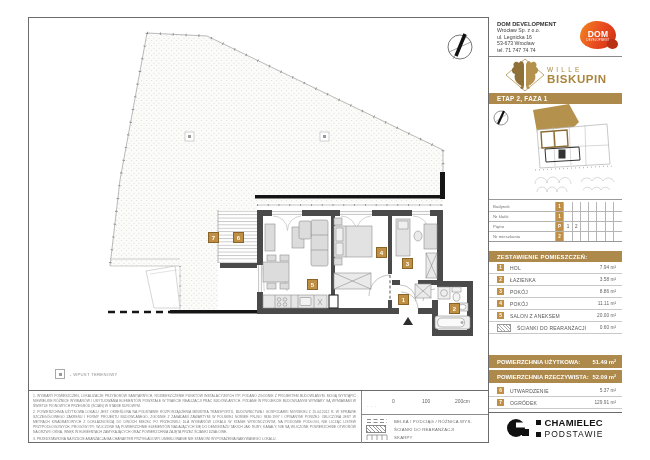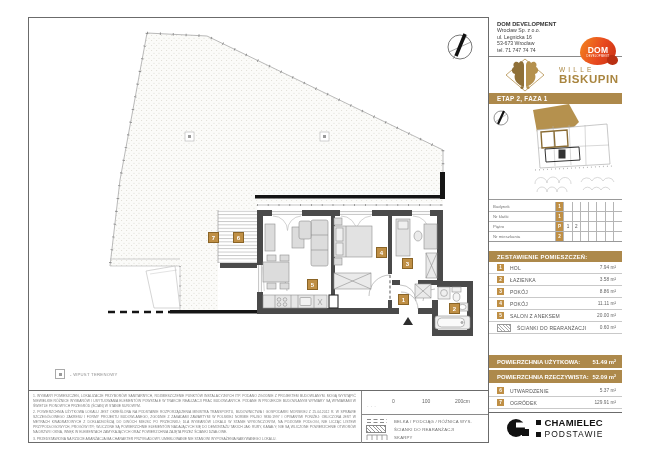--- a/index.html
+++ b/index.html
@@ -26,26 +26,26 @@
   .leg-row{display:flex;align-items:center;gap:4px;}
   .leg-row .sym{width:24px;flex:0 0 24px;display:flex;align-items:center;}
   .leg-row span{font-size:4.3px;color:#6f6f6f;letter-spacing:.2px;}
   .hatchbox{width:18px;height:6px;border:0.6px solid #888;
      background:repeating-linear-gradient(45deg,#999 0,#999 .8px,transparent .8px,transparent 2.6px);}
   
   .rp{position:absolute;left:488px;top:17px;width:134px;height:426px;border-left:1px solid #6b6b6b;box-sizing:border-box;display:flex;flex-direction:column;background:#fff;}
   .rp-company{height:40px;position:relative;padding:4px 0 0 8px;box-sizing:border-box;border-bottom:1px solid #8a8a8a;}
   .rp-company .nm{font-size:5.8px;font-weight:bold;color:#333;}
   .rp-company .ln{font-size:5.2px;color:#444;line-height:1.25;}
-  .domlogo{position:absolute;right:6px;top:20px;width:36px;height:28px;border-radius:46% 54% 52% 48%/55% 50% 50% 45%;
+  .domlogo{position:absolute;right:6px;top:4px;width:36px;height:28px;border-radius:46% 54% 52% 48%/55% 50% 50% 45%;
      background:linear-gradient(115deg,#f0761f 15%,#e8491f 55%,#cf3616 90%);display:flex;flex-direction:column;align-items:center;justify-content:center;color:#fff;}
   .domlogo:before{content:"";position:absolute;right:-2px;bottom:0px;width:11px;height:10px;background:#b93012;border-radius:45% 55% 50% 50%;z-index:-0;}
   .domlogo .d1{font-size:8.5px;font-weight:bold;letter-spacing:.3px;position:relative;}
   .domlogo .d2{font-size:2.6px;letter-spacing:.3px;position:relative;}
-  .rp-brand{height:36px;display:flex;align-items:center;padding-left:16px;box-sizing:border-box;gap:14px;}
+  .rp-brand{height:36px;display:flex;align-items:center;padding-left:16px;box-sizing:border-box;gap:2px;}
   .brandtxt .b1{font-size:6.5px;letter-spacing:3.2px;color:#a9853f;}
   .brandtxt .b2{font-size:11.5px;font-weight:bold;letter-spacing:.6px;color:#a9853f;}
   .rp-stage{height:11px;background:#ad894b;color:#fff;font-size:6.3px;font-weight:bold;display:flex;align-items:center;padding-left:8px;letter-spacing:.3px;}
   .rp-map{height:95px;position:relative;border-bottom:1px solid #999;}
   .rp-unit{padding:2px 0 0 0;border-bottom:1px solid #999;}
   .unit-row{display:flex;height:9px;align-items:stretch;border-top:0.5px solid #b5b5b5;}
   .unit-row:first-child{border-top:none;}
   .unit-row .ulbl{width:66px;font-size:4.3px;color:#777;display:flex;align-items:center;padding-left:4px;box-sizing:border-box;}
   .ucell{width:8.3px;border-left:0.5px solid #b5b5b5;font-size:4.6px;color:#555;display:flex;align-items:center;justify-content:center;box-sizing:border-box;}
   .ucell.gold{background:#bf8f45;color:#fff;font-weight:bold;}

